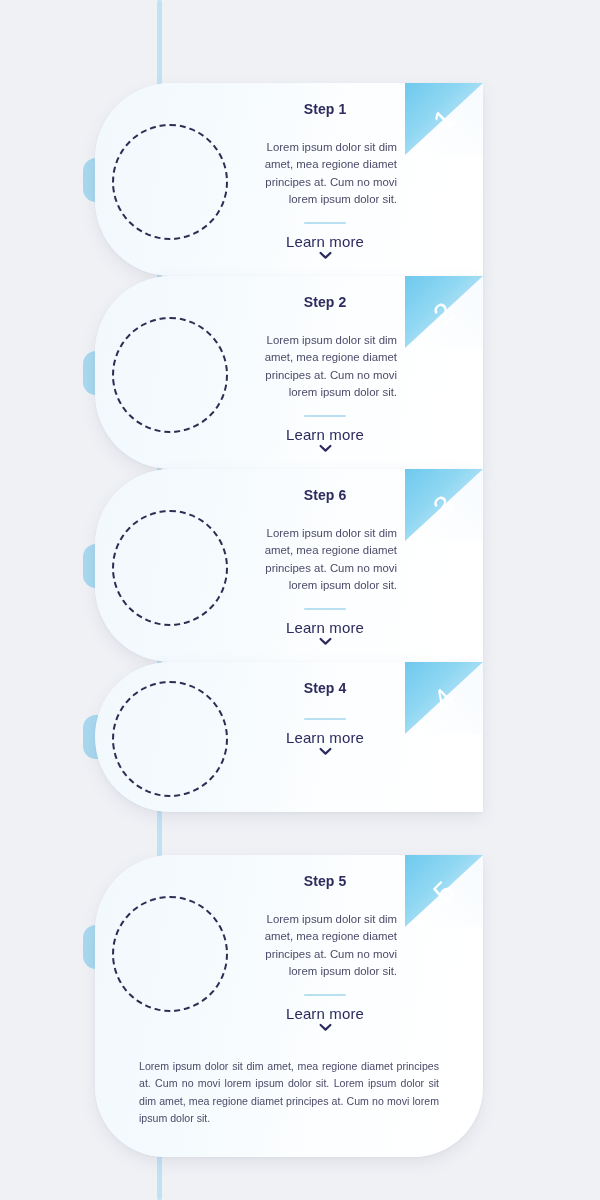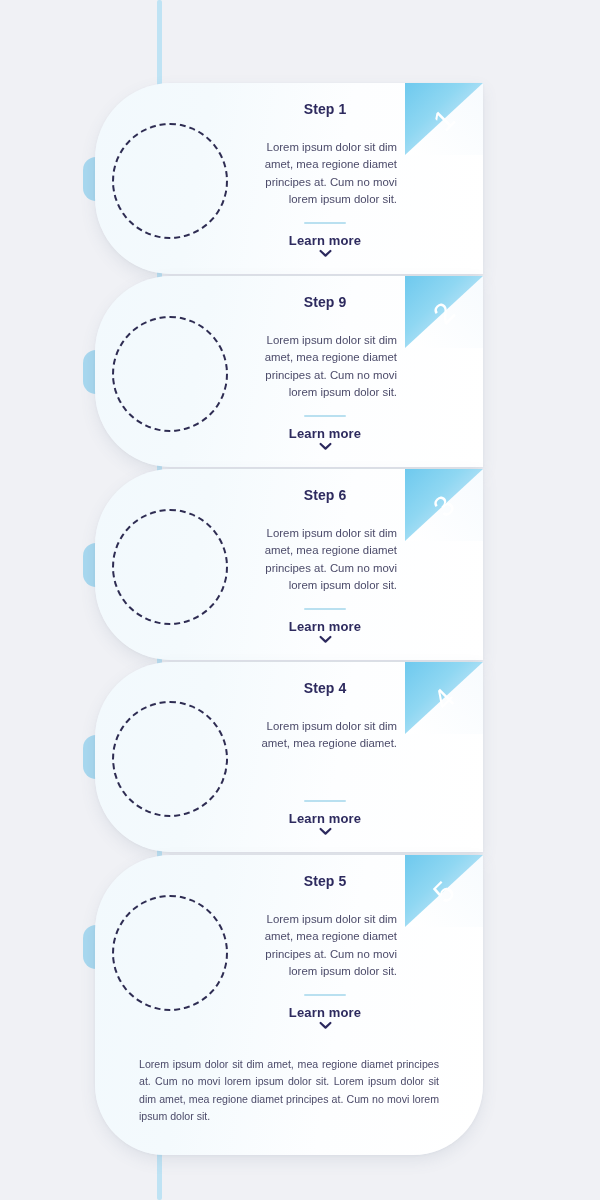--- a/index.html
+++ b/index.html
@@ -112,22 +112,22 @@
     text-align: right;
   }
   .divider {
     width: 42px;
     height: 2px;
     background: #b9e0f0;
     margin: 0 auto 9px auto;
     border-radius: 1px;
   }
   .learn-more {
-    font-size: 13px;
-    font-weight: bold;
+    font-size: 15px;
+    font-weight: normal;
     color: #2d2a5e;
     letter-spacing: .15px;
   }
   .chevron {
     display: block;
     margin: 1px auto 0 auto;
     width: 13px;
     height: 9px;
   }
 
@@ -211,21 +211,21 @@
     </div>
   </div>
 
   <div class="step" style="top:276px;">
     <div class="tab"></div>
     <div class="card">
       <div class="circle-zone">
         <div class="dashed-circle"></div>
       </div>
       <div class="content">
-        <div class="step-title">Step 9</div>
+        <div class="step-title">Step 2</div>
         <div class="step-body">Lorem ipsum dolor sit dim amet, mea regione diamet principes at. Cum no movi lorem ipsum dolor sit.</div>
         <div class="divider"></div>
         <div class="learn-more">Learn more</div>
         <svg class="chevron" viewBox="0 0 13 9">
           <path d="M1.6 2 L6.5 6.6 L11.4 2" fill="none" stroke="#2d2a5e" stroke-width="2.2" stroke-linecap="round" stroke-linejoin="round"></path>
         </svg>
       </div>
       <div class="ribbon">
         <div class="ribbon-tri"></div>
         <div class="ribbon-cut"></div>
@@ -258,21 +258,20 @@
   </div>
 
   <div class="step" style="top:662px;">
     <div class="tab"></div>
     <div class="card">
       <div class="circle-zone">
         <div class="dashed-circle"></div>
       </div>
       <div class="content">
         <div class="step-title">Step 4</div>
-        <div class="step-body" style="margin-bottom:47px;">Lorem ipsum dolor sit dim amet, mea regione diamet.</div>
         <div class="divider"></div>
         <div class="learn-more">Learn more</div>
         <svg class="chevron" viewBox="0 0 13 9">
           <path d="M1.6 2 L6.5 6.6 L11.4 2" fill="none" stroke="#2d2a5e" stroke-width="2.2" stroke-linecap="round" stroke-linejoin="round"></path>
         </svg>
       </div>
       <div class="ribbon">
         <div class="ribbon-tri"></div>
         <div class="ribbon-cut"></div>
         <div class="ribbon-num">4</div>

